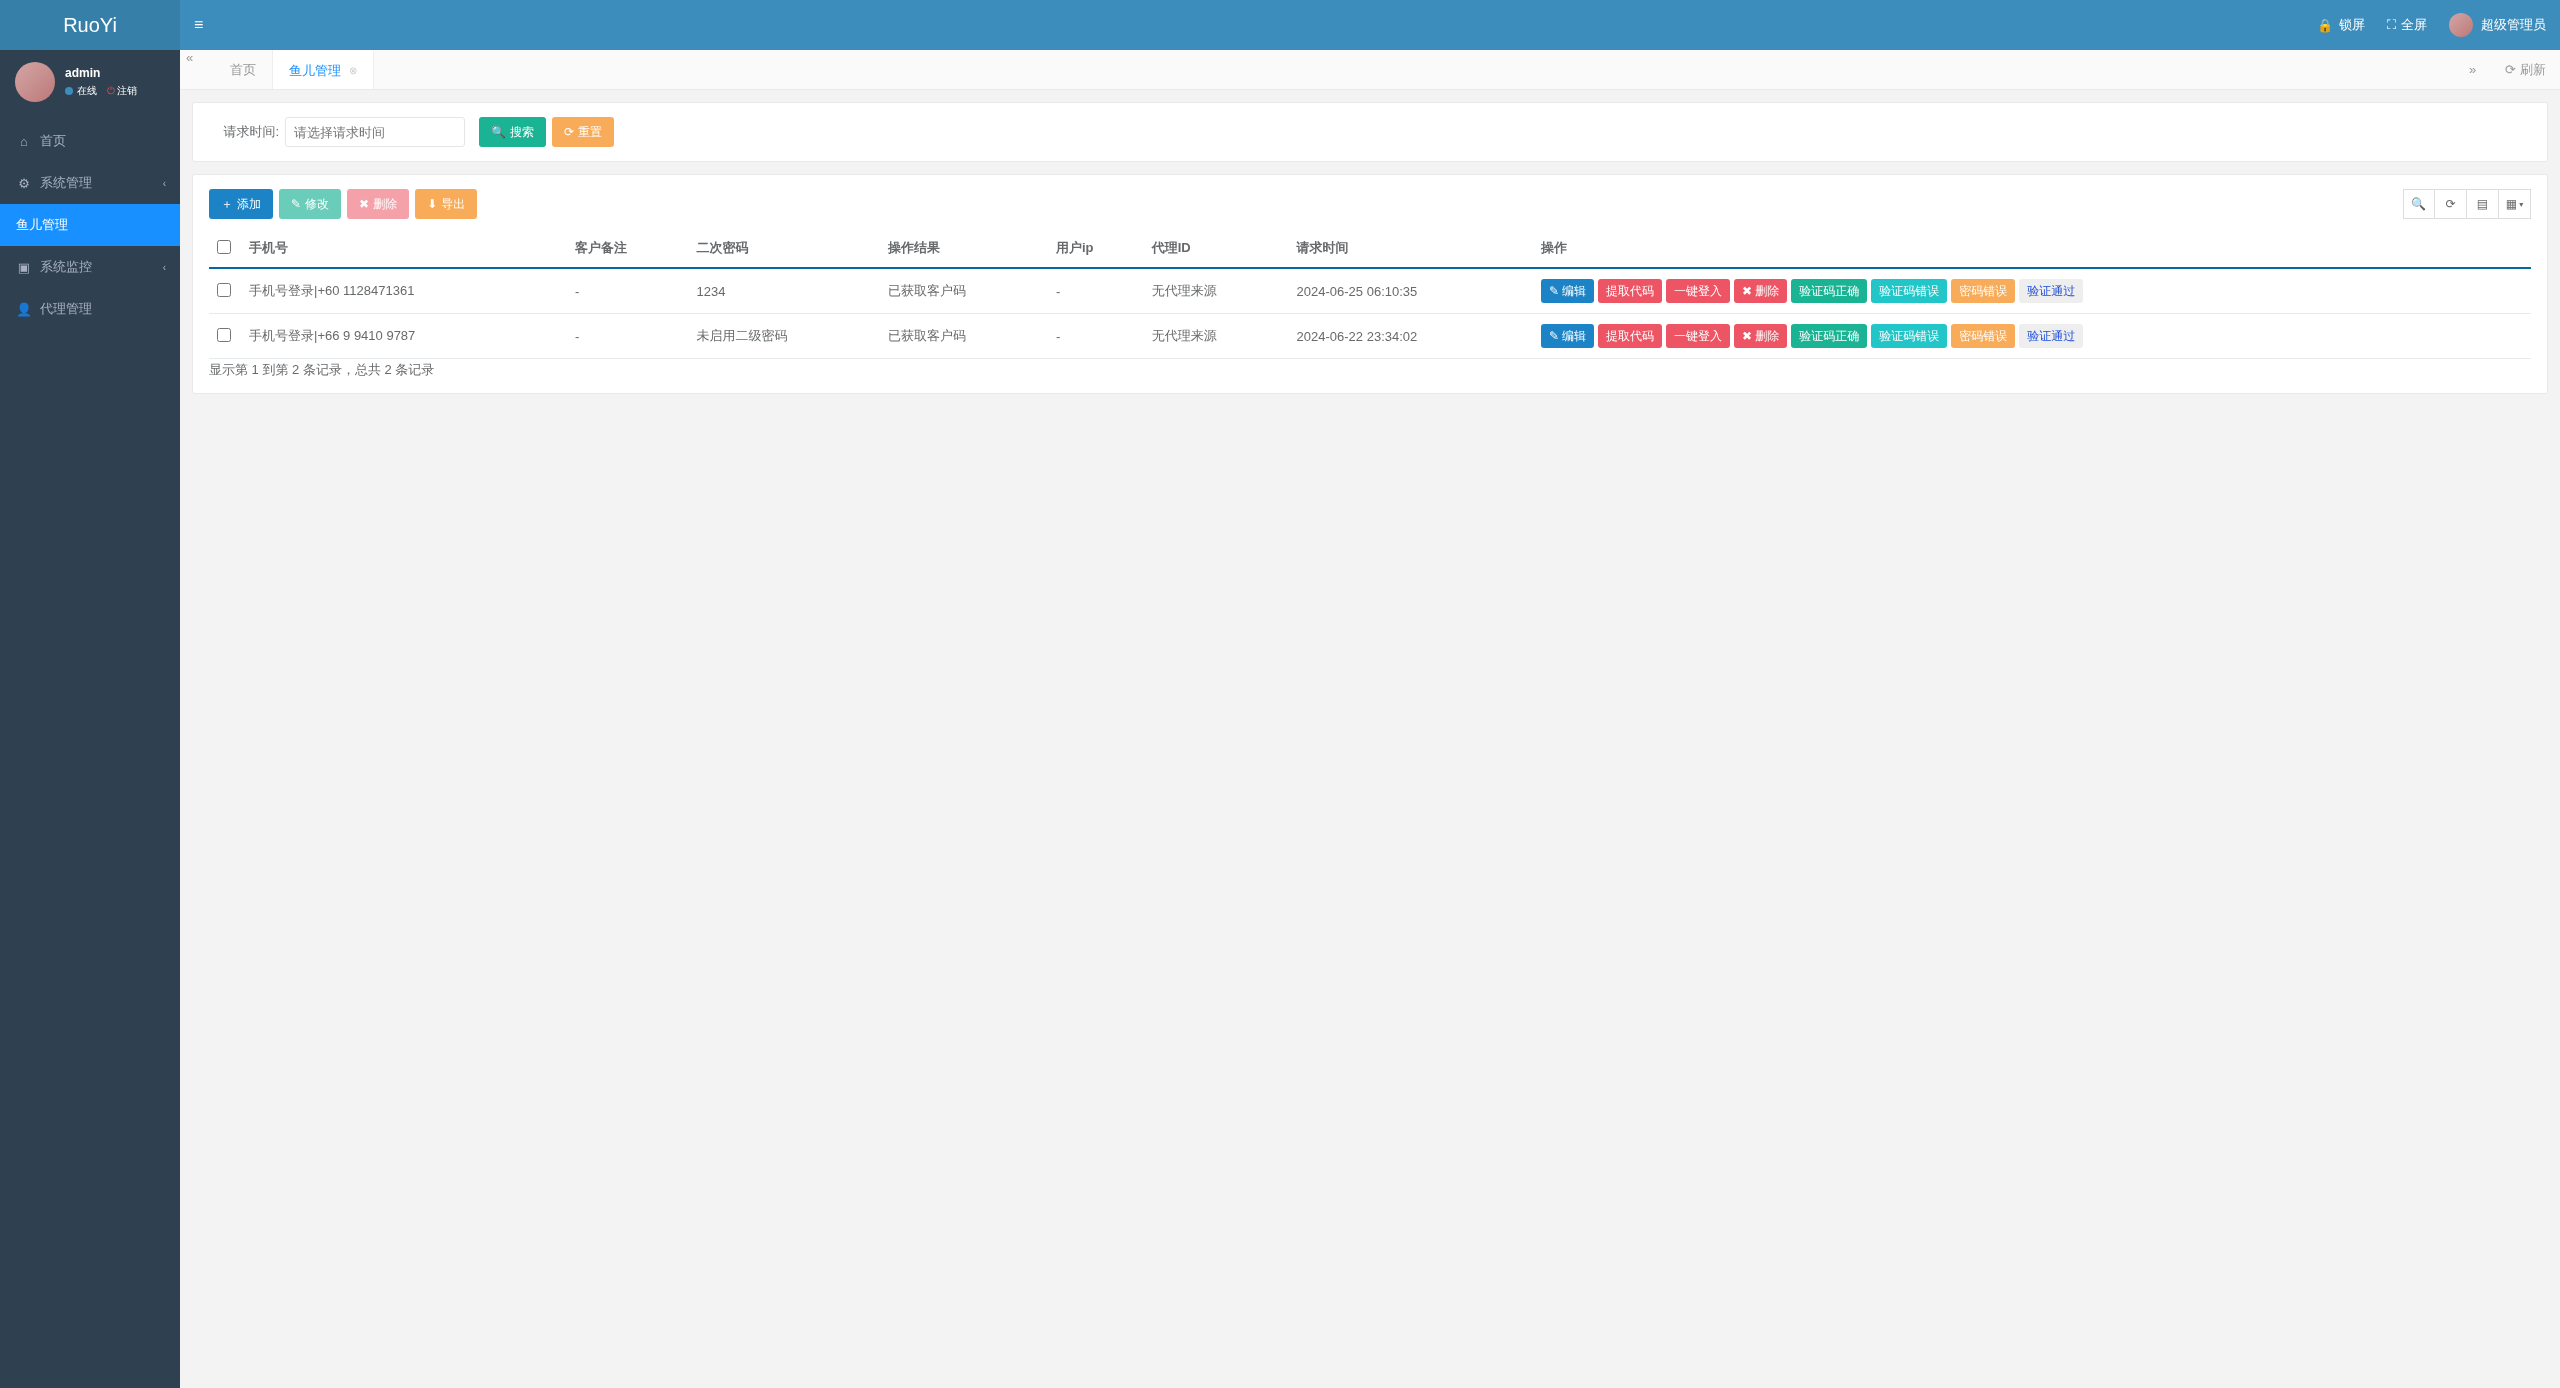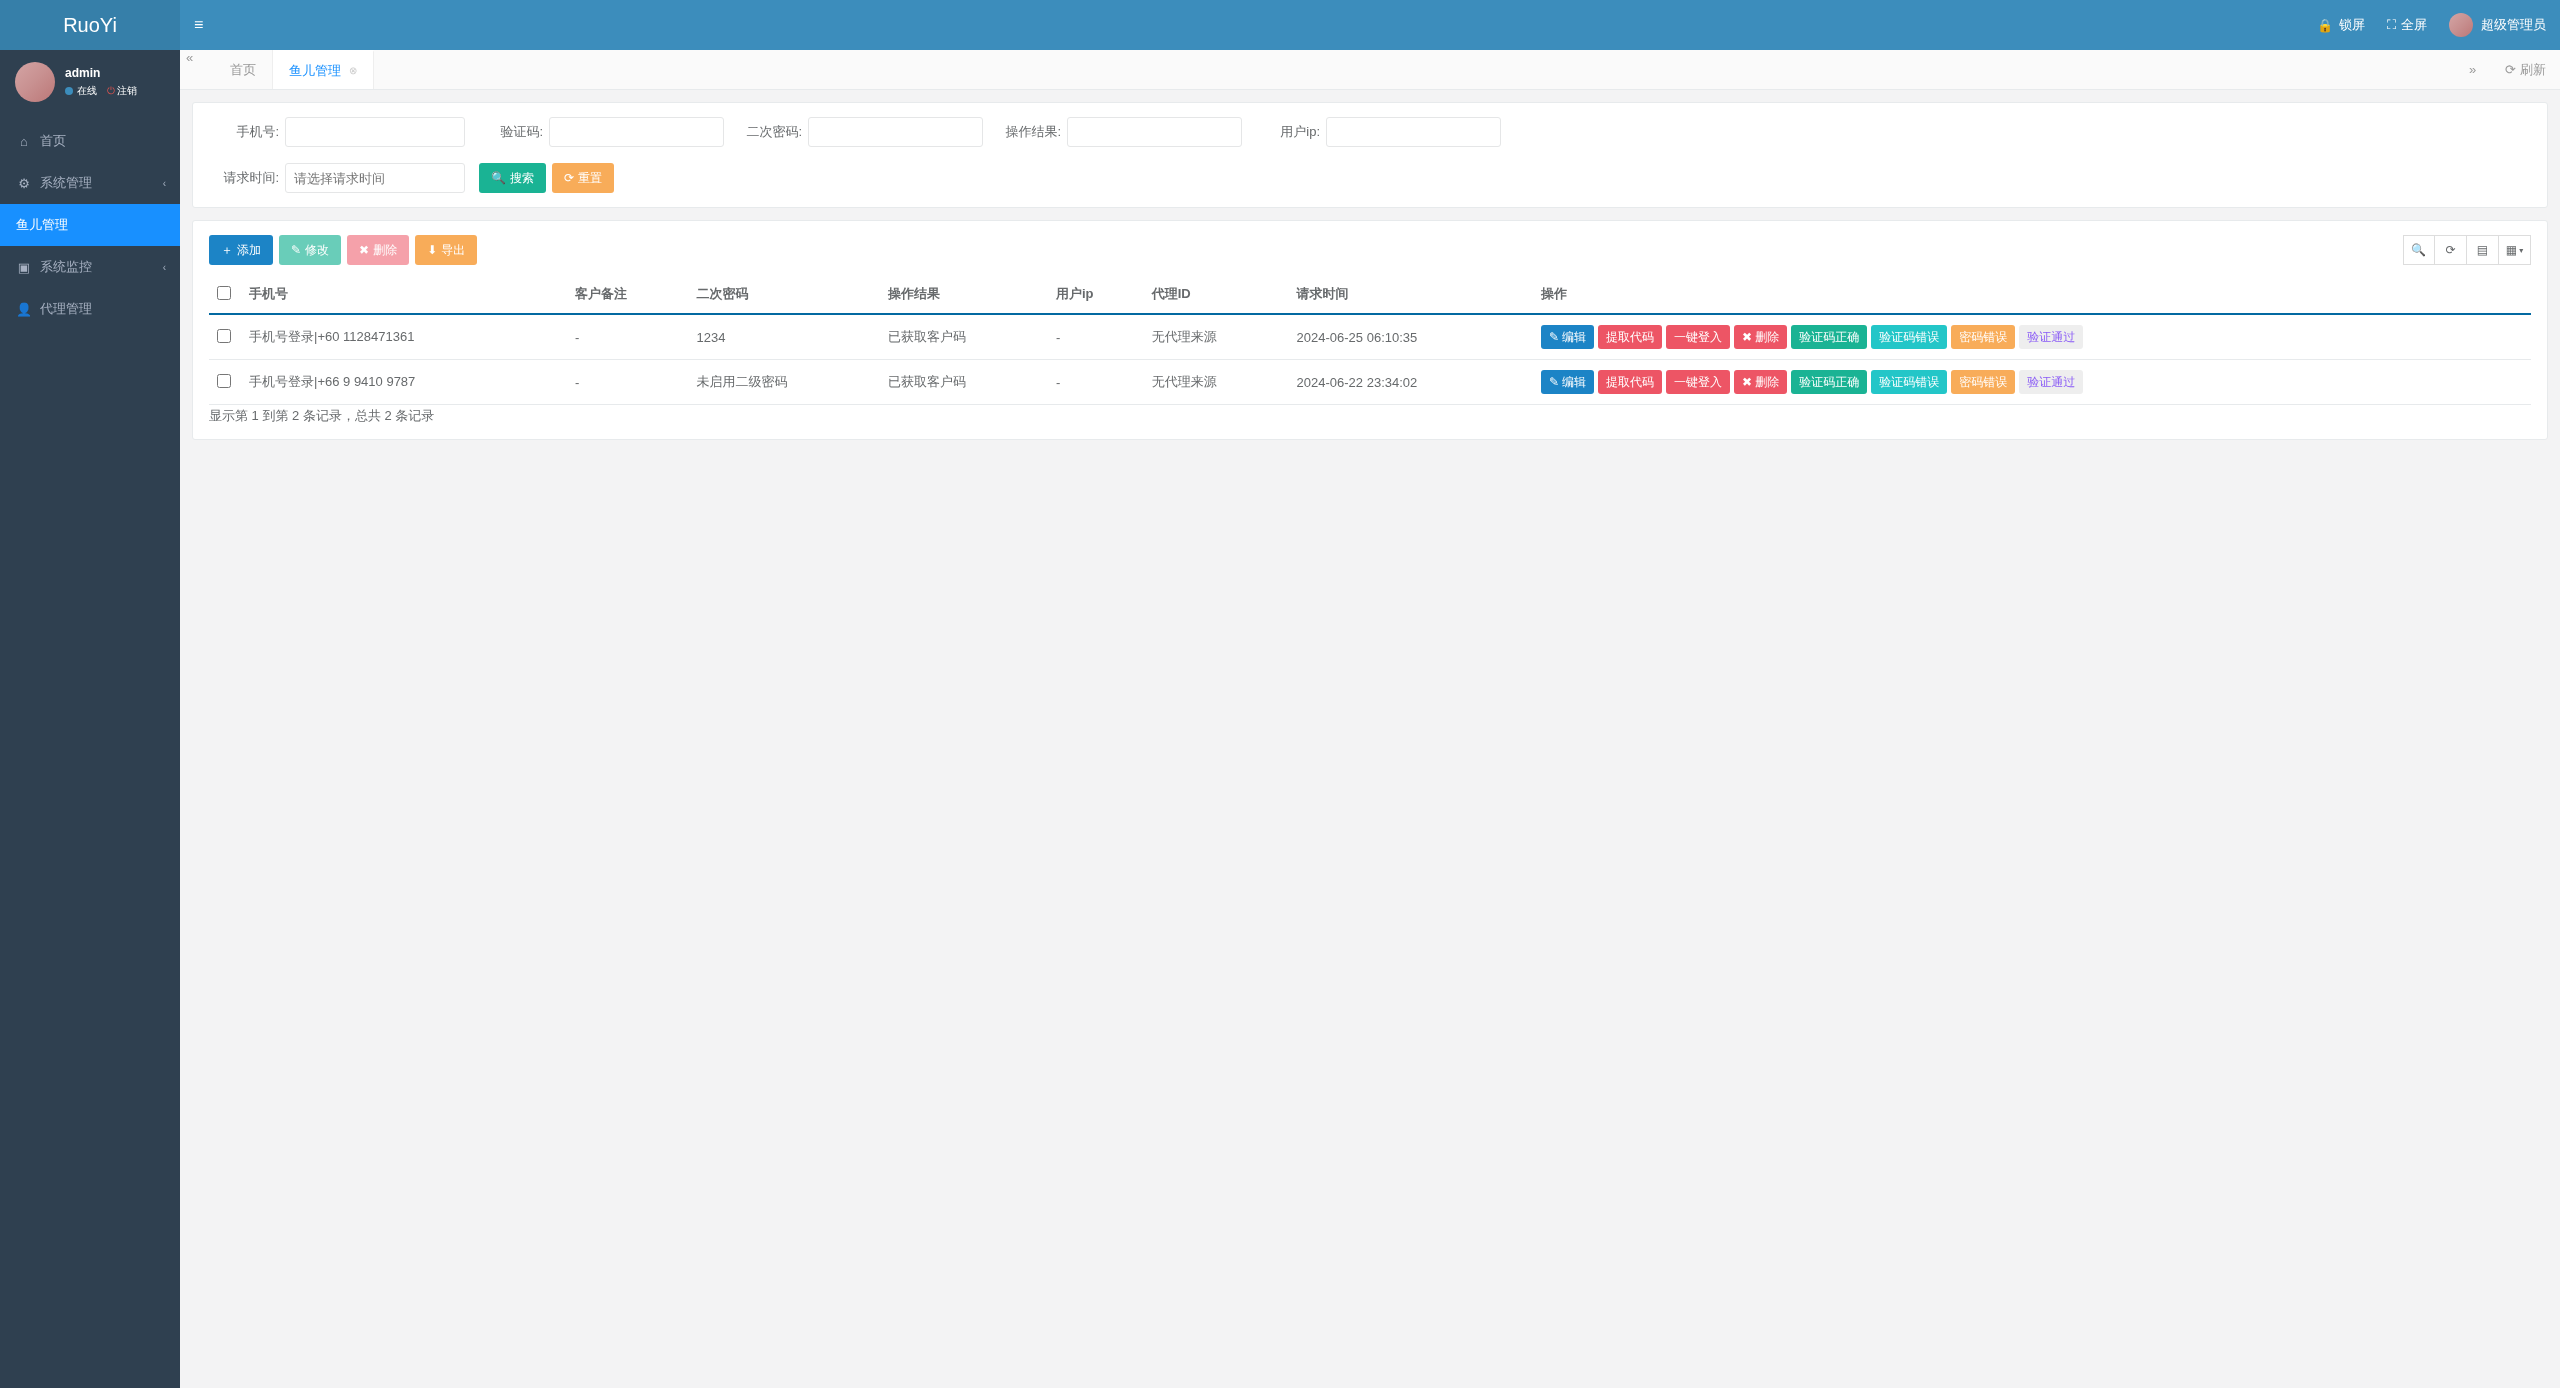--- a/index.html
+++ b/index.html
@@ -80,21 +80,21 @@
 input[type="checkbox"] { width: 14px; height: 14px; cursor: pointer; }
 
 
 .row-actions { display: flex; flex-wrap: wrap; gap: 4px; }
 .mini-btn { display: inline-flex; align-items: center; height: 24px; padding: 0 8px; border-radius: 3px; color: #fff; font-size: 12px; cursor: pointer; gap: 3px; border: none; }
 .mb-blue { background: #1c84c6; }
 .mb-red { background: #ed5565; }
 .mb-green { background: #1ab394; }
 .mb-teal { background: #23c6c8; }
 .mb-orange { background: #f8ac59; }
-.mb-grey { background: #eee; color: #8b5cf6; }
+.mb-grey { background: #eee; color: #1d4ed8; }
 
 .table-footer { margin-top: 2px; color: #676a6c; font-size: 13px; }
 
 
 .ic { font-style: normal; display: inline-block; }
 </style>
 </head>
 <body>
 
 <div class="layout">
@@ -177,42 +177,20 @@
           <span class="ic">⟳</span>
           <span>刷新</span>
         </span>
       </div>
     </div>
 
     <div class="content">
 
       <div class="panel">
         <div class="search-form">
-          <div class="form-row">
-            <div class="form-group">
-              <label>手机号:</label>
-              <input class="form-control w180" type="text" style="">
-            </div>
-            <div class="form-group">
-              <label>验证码:</label>
-              <input class="form-control w175" type="text" style="">
-            </div>
-            <div class="form-group">
-              <label>二次密码:</label>
-              <input class="form-control w175" type="text" style="">
-            </div>
-            <div class="form-group">
-              <label>操作结果:</label>
-              <input class="form-control w175" type="text" style="">
-            </div>
-            <div class="form-group">
-              <label>用户ip:</label>
-              <input class="form-control w175" type="text" style="">
-            </div>
-          </div>
           <div class="form-row">
             <div class="form-group">
               <label>请求时间:</label>
               <input class="form-control w180" type="text" placeholder="请选择请求时间" style="">
             </div>
             <button class="btn btn-primary-teal" style="margin-left:6px;">
               <span class="ic">🔍</span>
               <span>搜索</span>
             </button>
             <button class="btn btn-warning" style="margin-left:6px;">

